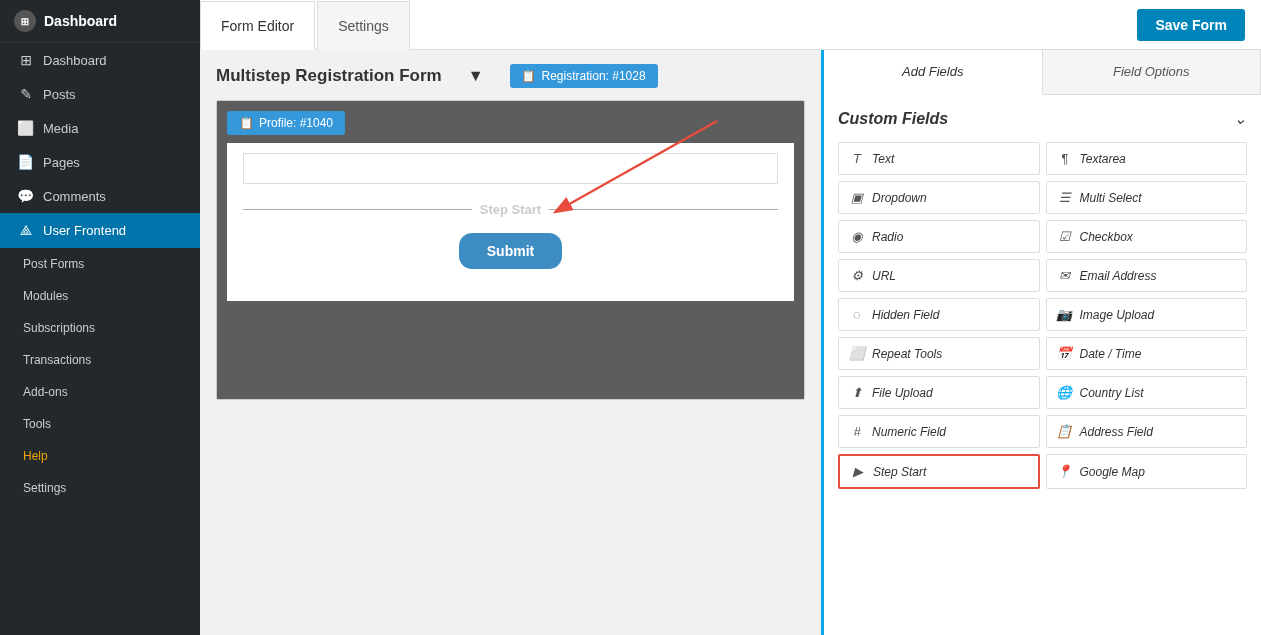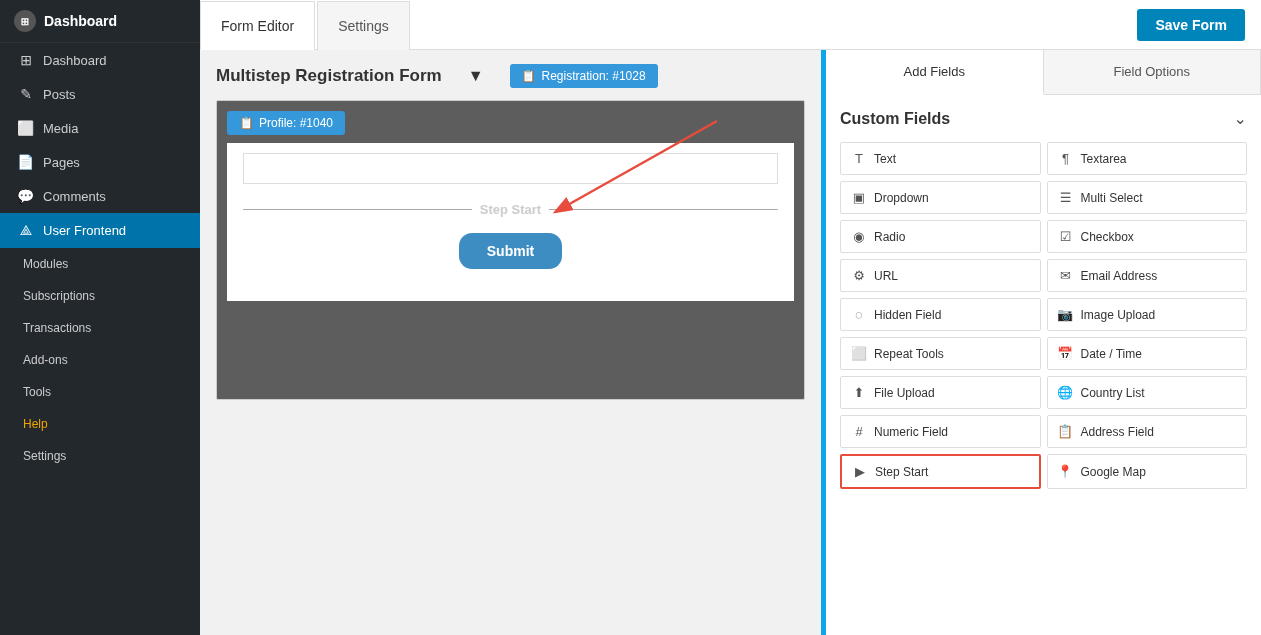--- a/index.html
+++ b/index.html
@@ -201,26 +201,27 @@
       border-radius: 13px;
       cursor: pointer;
       display: block;
       margin: 16px auto;
     }
 
     
     #right-panel {
       width: 440px;
       background: #fff;
-      border-left: 5px solid #0ea5e9;
+      border-left: 3px solid #0ea5e9;
       display: flex;
       flex-direction: column;
       flex-shrink: 0;
       height: 100%;
       overflow: hidden;
+      font-style: italic;
     }
     .panel-tabs {
       display: flex;
       border-bottom: 1px solid #ddd;
       flex-shrink: 0;
     }
     .panel-tab {
       flex: 1;
       padding: 14px 10px;
       text-align: center;
@@ -320,20 +321,23 @@
         <span class="sidebar-icon">📄</span>
         <span>Pages</span>
       </div>
       <div class="sidebar-item">
         <span class="sidebar-icon">💬</span>
         <span>Comments</span>
       </div>
       <div class="sidebar-item active-parent">
         <span class="sidebar-icon">⟁</span>
         <span>User Frontend</span>
+      </div>
+      <div class="sidebar-item sub">
+        <span>Post Forms</span>
       </div>
       <div class="sidebar-item sub">
         <span>Modules</span>
       </div>
       <div class="sidebar-item sub">
         <span>Subscriptions</span>
       </div>
       <div class="sidebar-item sub">
         <span>Transactions</span>
       </div>

